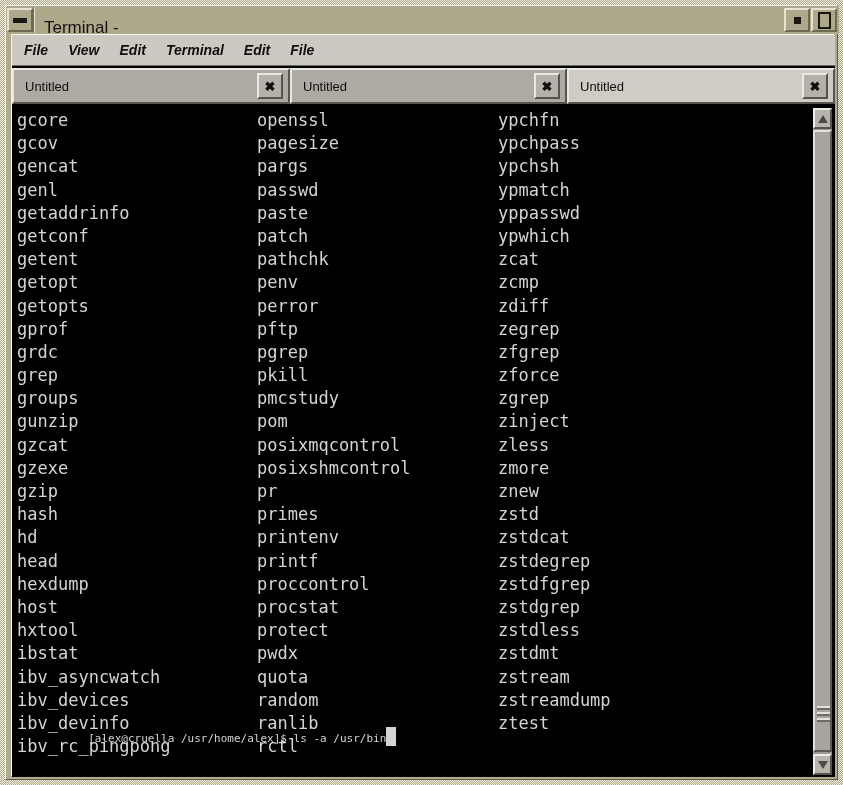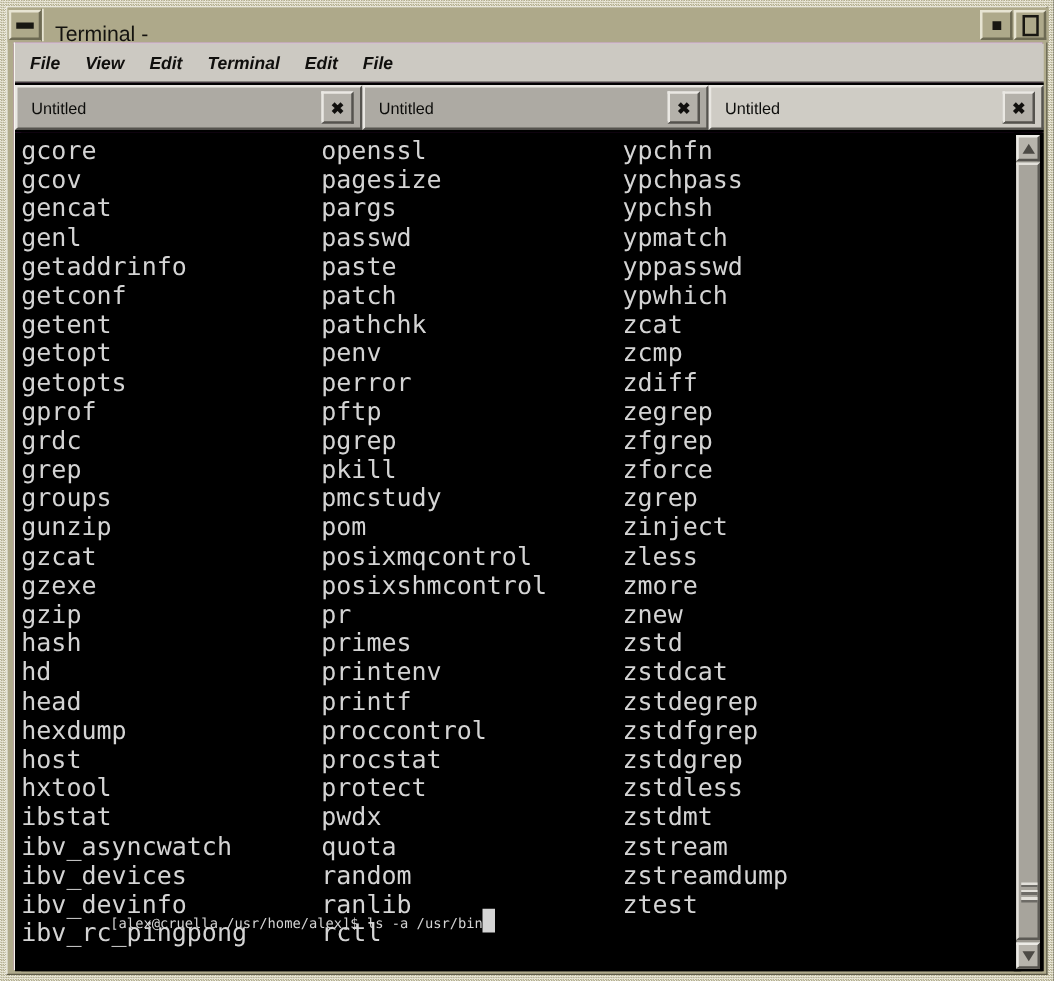--- a/index.html
+++ b/index.html
@@ -199,21 +199,21 @@
   }
   #terminal-screen {
     position: absolute;
     left: 5px;
     top: 0;
     width: 800px;
     height: 671px;
     background: #000;
     overflow: hidden;
     font-family: "DejaVu Sans Mono", "Liberation Mono", monospace;
-    font-size: 20px;
+    font-size: 17px;
     line-height: 23.2px;
     color: #d4d4d4;
     white-space: pre;
     padding-top: 3px;
     box-sizing: border-box;
   }
   .term-line {
     height: 23.2px;
     display: block;
   }

